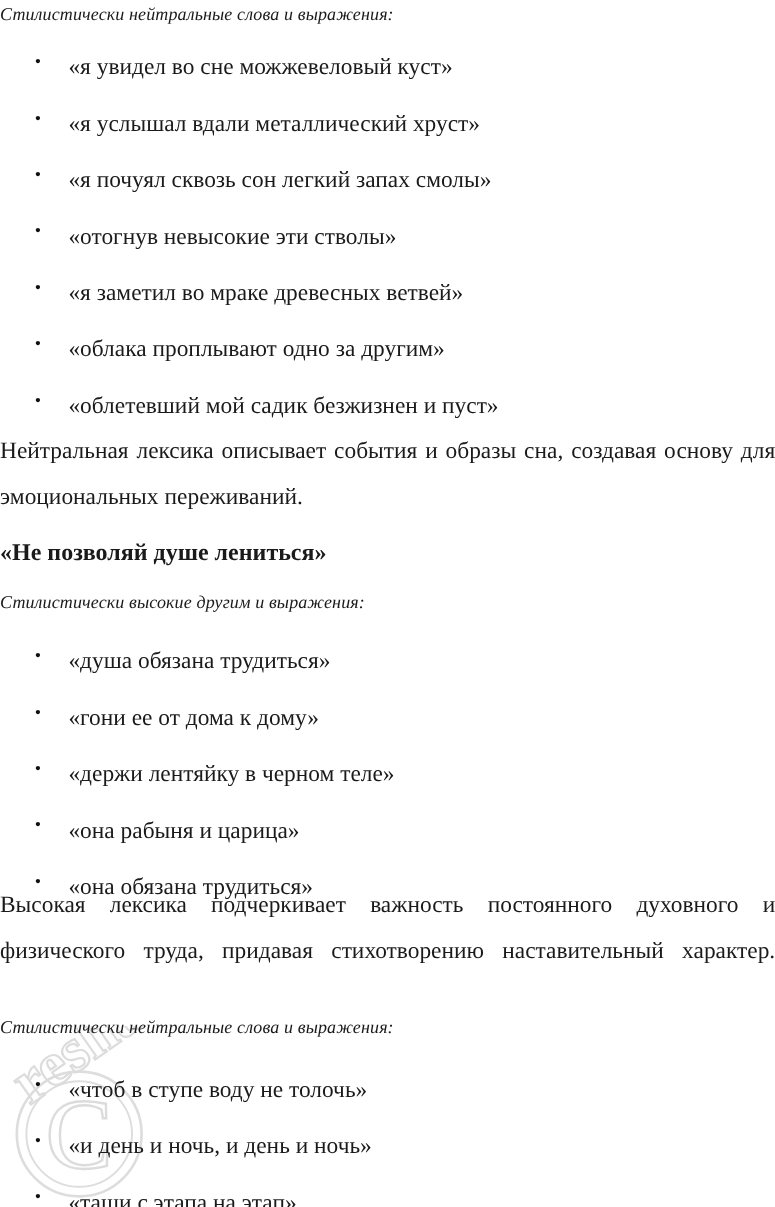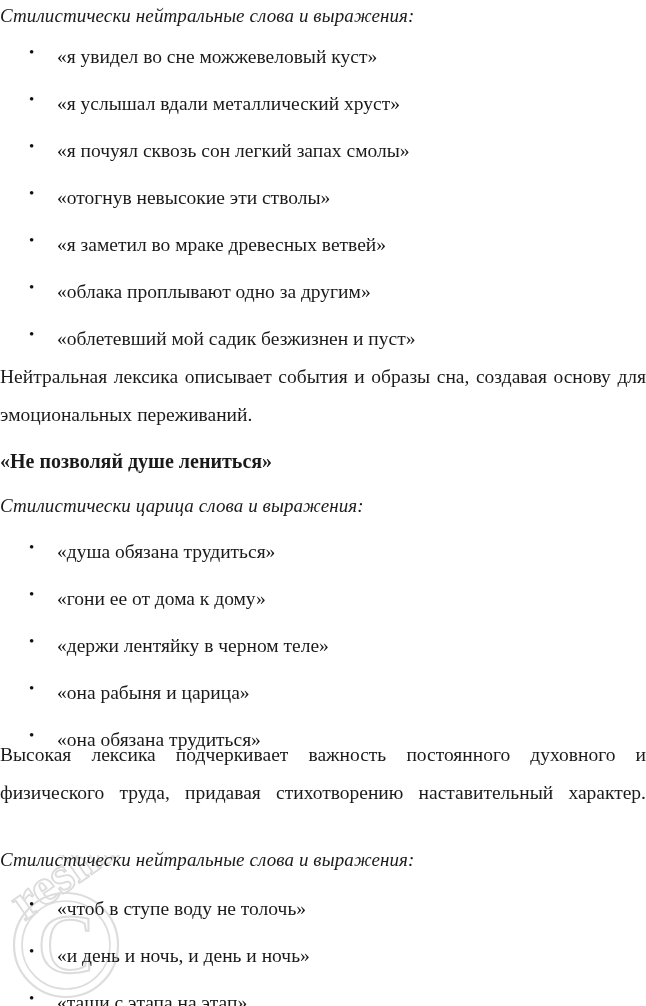--- a/index.html
+++ b/index.html
@@ -42,21 +42,21 @@
   .content {
     position: absolute;
     left: 0;
     top: 0;
     width: 646px;
     z-index: 2;
   }
 
   .sec-head {
     font-style: italic;
-    font-size: 19px;
+    font-size: 15px;
     line-height: 1;
     letter-spacing: 0.1px;
     white-space: nowrap;
   }
 
   .bold-head {
     font-weight: bold;
     font-size: 20px;
     line-height: 1;
     white-space: nowrap;
@@ -126,21 +126,21 @@
       <li style="position:absolute;top:141px;left:0;width:646px;">«отогнув невысокие эти стволы»</li>
       <li style="position:absolute;top:188px;left:0;width:646px;">«я заметил во мраке древесных ветвей»</li>
       <li style="position:absolute;top:235px;left:0;width:646px;">«облака проплывают одно за другим»</li>
       <li style="position:absolute;top:282px;left:0;width:646px;">«облетевший мой садик безжизнен и пуст»</li>
     </ul>
 
     <div class="abs para" style="top:358px;">Нейтральная лексика описывает события и образы сна, создавая основу для эмоциональных переживаний.</div>
 
     <div class="abs bold-head" style="top:451px;">«Не позволяй душе лениться»</div>
 
-    <div class="abs sec-head" style="top:496px;">Стилистически царица слова и выражения:</div>
+    <div class="abs sec-head" style="top:496px;">Стилистически высокие другим и выражения:</div>
 
     <ul class="bullets abs" style="top:542px;">
       <li style="position:absolute;top:0px;left:0;width:646px;">«душа обязана трудиться»</li>
       <li style="position:absolute;top:47px;left:0;width:646px;">«гони ее от дома к дому»</li>
       <li style="position:absolute;top:94px;left:0;width:646px;">«держи лентяйку в черном теле»</li>
       <li style="position:absolute;top:141px;left:0;width:646px;">«она рабыня и царица»</li>
       <li style="position:absolute;top:188px;left:0;width:646px;">«она обязана трудиться»</li>
     </ul>
 
     <div class="abs para just-all" style="top:736px;">Высокая лексика подчеркивает важность постоянного духовного и физического труда, придавая стихотворению наставительный характер.</div>

